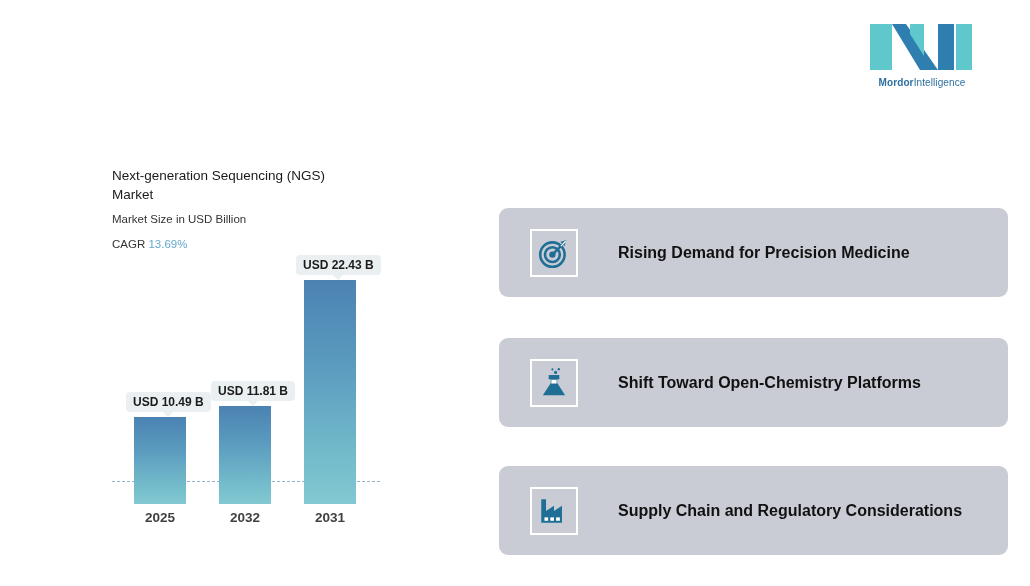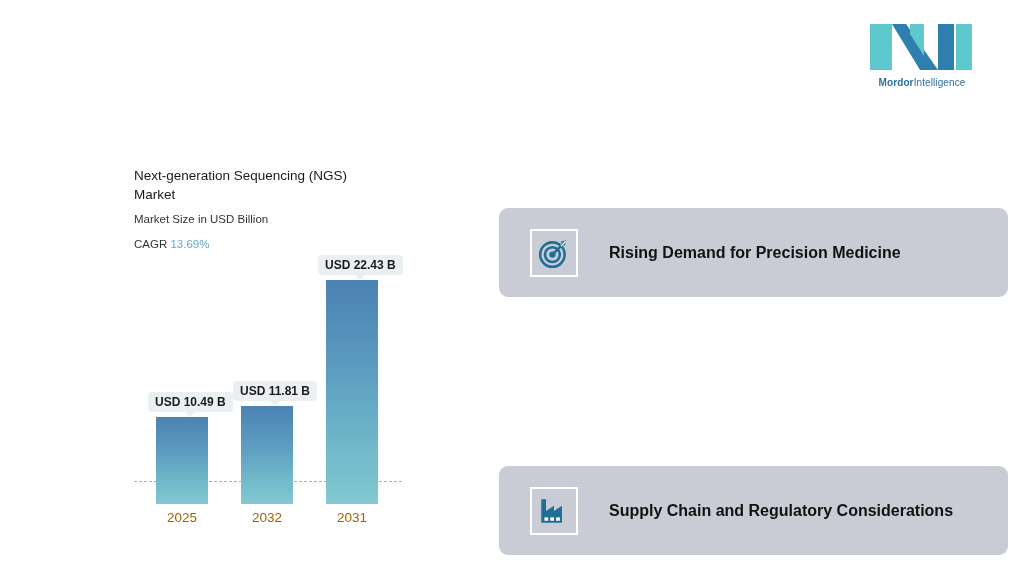--- a/index.html
+++ b/index.html
@@ -35,21 +35,21 @@
     font-size: 10px;
     text-align: center;
     color: #2e6f9e;
     letter-spacing: 0.1px;
     white-space: nowrap;
   }
   .logo-text .b { font-weight: 700; }
   .logo-text .l { font-weight: 400; }
 
   
-  .chart-panel { position: absolute; left: 134px; top: 166px; width: 300px; height: 400px; }
+  .chart-panel { position: absolute; left: 112px; top: 166px; width: 300px; height: 400px; }
   .chart-title {
     font-size: 13.5px; font-weight: 400; color: #1a1a1a;
     line-height: 19px; width: 245px;
   }
   .chart-sub {
     margin-top: 7px; font-size: 11.5px; color: #333; line-height: 17px;
   }
   .chart-cagr { margin-top: 10px; font-size: 11.5px; color: #333; }
   .chart-cagr .val { color: #63a8cd; }
 
@@ -86,21 +86,21 @@
     border-right: 5px solid transparent;
     border-top: 5px solid #eaf0f2;
   }
   .tip.t1 { left: 14px;  bottom: 92px; }
   .tip.t2 { left: 99px;  bottom: 103px; }
   .tip.t3 { left: 184px; bottom: 229px; }
 
   .xlabel {
     position: absolute; top: 266px;
     width: 70px; text-align: center;
-    font-size: 13.5px; color: #a16207;
+    font-size: 13.5px; color: #404040; font-weight: bold;
   }
   .xlabel.x1 { left: 13px; }
   .xlabel.x2 { left: 98px; }
   .xlabel.x3 { left: 183px; }
 
   
   .trends-title {
     position: absolute; left: 516px; top: 142px;
     font-size: 19.5px; font-weight: 700; color: #0d0d0d;
     letter-spacing: -0.1px;
@@ -116,21 +116,21 @@
   .card.c2 { top: 338px; }
   .card.c3 { top: 466px; }
   .icon-box {
     width: 48px; height: 48px;
     margin-left: 31px;
     border: 2.5px solid #ffffff;
     display: flex; align-items: center; justify-content: center;
     flex: 0 0 auto;
   }
   .card-label {
-    margin-left: 31px;
+    margin-left: 40px;
     font-size: 16px; font-weight: 700; color: #111;
     line-height: 26px;
     max-width: 355px;
   }
 </style>
 </head>
 <body>
 
 <div id="root">
 
@@ -181,20 +181,33 @@
         <circle cx="14.5" cy="17.5" r="7" fill="none" stroke="#1f6e96" stroke-width="2.4"></circle>
         <circle cx="14.5" cy="17.5" r="3" fill="#1f6e96"></circle>
         <path d="M14.5 17.5 L25 7" stroke="#1f6e96" stroke-width="2.4" stroke-linecap="round"></path>
         <polygon points="22,5.5 27.5,4 26,9.5" fill="#1f6e96"></polygon>
         <path d="M22.5 9.5 L27 5" stroke="#ffffff" stroke-width="1.2"></path>
       </svg>
     </div>
     <div class="card-label">Rising Demand for Precision Medicine</div>
   </div>
 
+  <div class="card c2">
+    <div class="icon-box">
+      <svg width="34" height="34" viewBox="0 0 32 32">
+        <rect x="11" y="8.5" width="10" height="4" fill="#1f6e96"></rect>
+        <path d="M13 12.5 L13 16 L5.5 27.5 L26.5 27.5 L19 16 L19 12.5 Z" fill="#1f6e96"></path>
+        <rect x="13.5" y="13" width="5" height="3.5" fill="#ffffff"></rect>
+        <circle cx="17.5" cy="6" r="1.5" fill="#1f6e96"></circle>
+        <circle cx="20.5" cy="3" r="1.1" fill="#1f6e96"></circle>
+        <circle cx="14.5" cy="3.2" r="1" fill="#1f6e96"></circle>
+      </svg>
+    </div>
+    <div class="card-label">Shift Toward Open-Chemistry Platforms</div>
+  </div>
 
   <div class="card c3">
     <div class="icon-box">
       <svg width="34" height="34" viewBox="0 0 32 32">
         <path d="M4 5 L8.5 5 L8.5 16 L16 11 L16 16 L23.5 11 L23.5 27 L4 27 Z" fill="#1f6e96"></path>
         <rect x="7" y="22" width="3.5" height="3.2" fill="#ffffff"></rect>
         <rect x="12.5" y="22" width="3.5" height="3.2" fill="#ffffff"></rect>
         <rect x="18" y="22" width="3.5" height="3.2" fill="#ffffff"></rect>
       </svg>
     </div>

